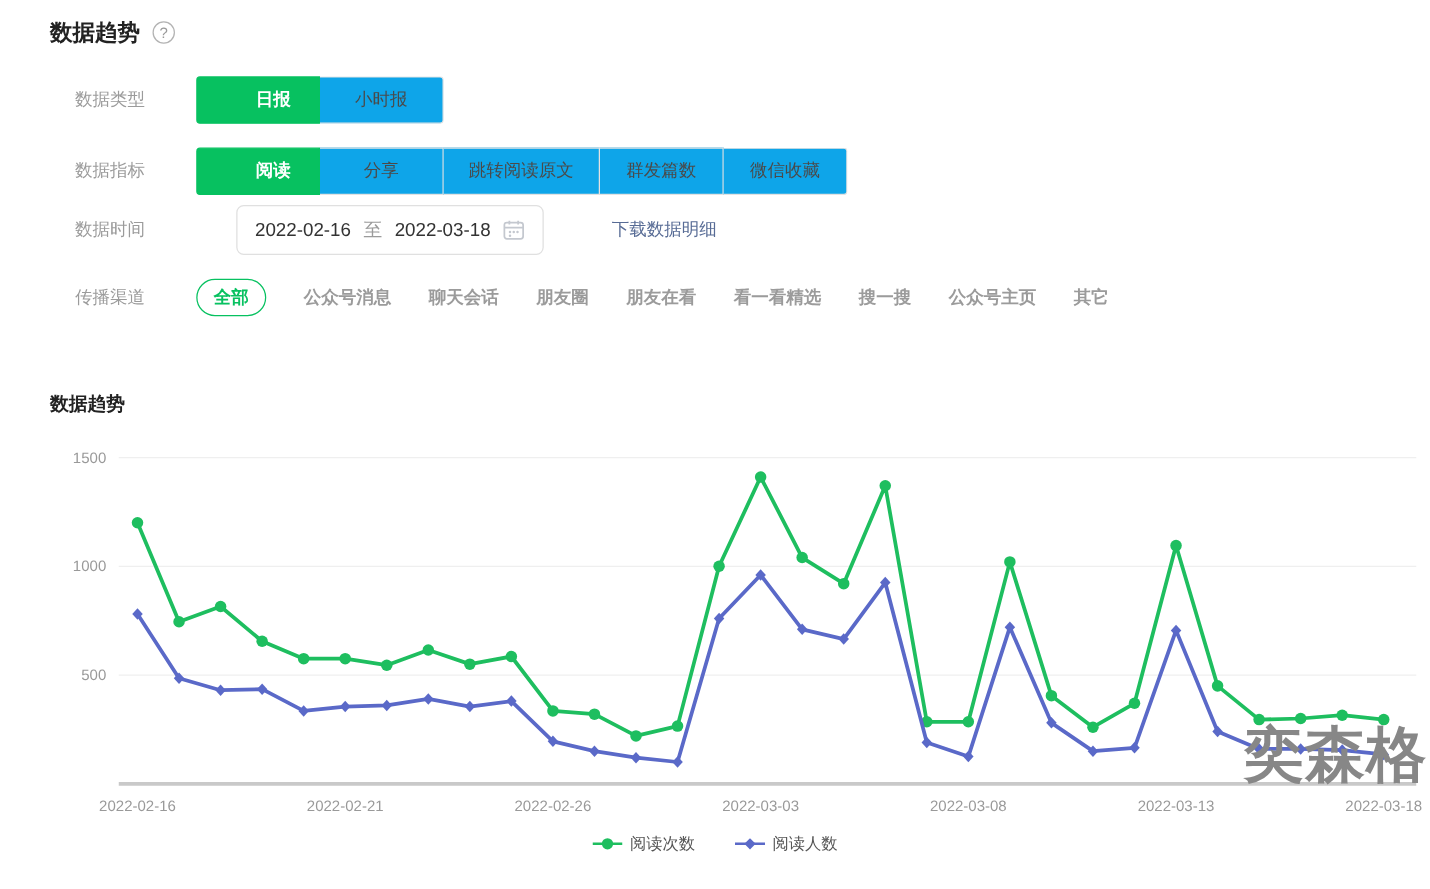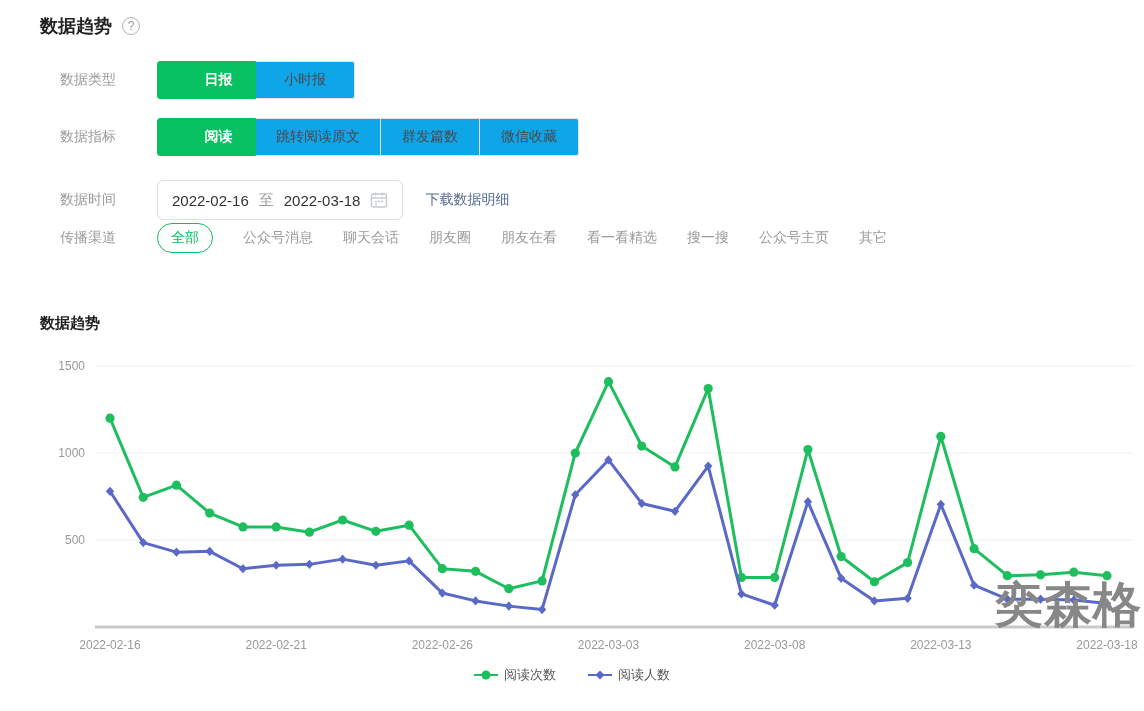--- a/index.html
+++ b/index.html
@@ -23,21 +23,21 @@
   .btn:last-child { border-radius:0 3px 3px 0; }
   .btn.selected { background:#07c160; border-color:#07c160; color:#fff; font-weight:bold; }
 
   .date-box { height:40px; border:1px solid #e0e0e0; border-radius:6px; display:flex;
     align-items:center; padding:0 14px; gap:10px; font-size:15px; color:#333; cursor:pointer; }
   .date-sep { color:#9b9b9b; }
   .cal-icon { display:flex; align-items:center; }
   .download-link { margin-left:22px; font-size:14px; color:#576b95; cursor:pointer; text-decoration:none; }
 
   .channels { display:flex; align-items:center; gap:30px; }
-  .channel { font-size:14px; color:#9b9b9b; cursor:pointer; white-space:nowrap; }
+  .channel { font-size:14px; color:#9b9b9b; cursor:pointer; white-space:nowrap;font-weight:bold; }
   .channel.selected { color:#07c160; border:1px solid #07c160; border-radius:16px; padding:5px 13px; }
 
   .section-title { position:absolute; left:40px; top:314px; font-size:15px; font-weight:bold; color:#222; }
 
   #chart-svg { position:absolute; left:0; top:345px; }
   #chart-svg text { font-family:"Liberation Sans","DejaVu Sans",sans-serif; }
 
   .legend { position:absolute; left:0; top:666px; width:1144px; display:flex;
     justify-content:center; gap:32px; align-items:center; }
   .legend-item { display:flex; align-items:center; gap:6px; cursor:pointer; }
@@ -61,27 +61,28 @@
     <div class="btn-group">
       <div class="btn selected">日报</div>
       <div class="btn">小时报</div>
     </div>
   </div>
 
   <div class="form-row" style="top:118px;">
     <span class="row-label">数据指标</span>
     <div class="btn-group">
       <div class="btn selected">阅读</div>
+      <div class="btn">分享</div>
       <div class="btn">跳转阅读原文</div>
       <div class="btn">群发篇数</div>
       <div class="btn">微信收藏</div>
     </div>
   </div>
 
-  <div class="form-row" style="top:180px;">
+  <div class="form-row" style="top:164px;gap:32px;">
     <span class="row-label">数据时间</span>
     <div class="date-box">
       <span>2022-02-16</span>
       <span class="date-sep">至</span>
       <span>2022-03-18</span>
       <span class="cal-icon">
         <svg width="18" height="18" viewBox="0 0 18 18">
           <rect x="1.5" y="3" width="15" height="13" rx="2" fill="none" stroke="#c4c8cf" stroke-width="1.4"></rect>
           <line x1="1.5" y1="7" x2="16.5" y2="7" stroke="#c4c8cf" stroke-width="1.4"></line>
           <line x1="5.5" y1="1.5" x2="5.5" y2="4.5" stroke="#c4c8cf" stroke-width="1.4"></line>

